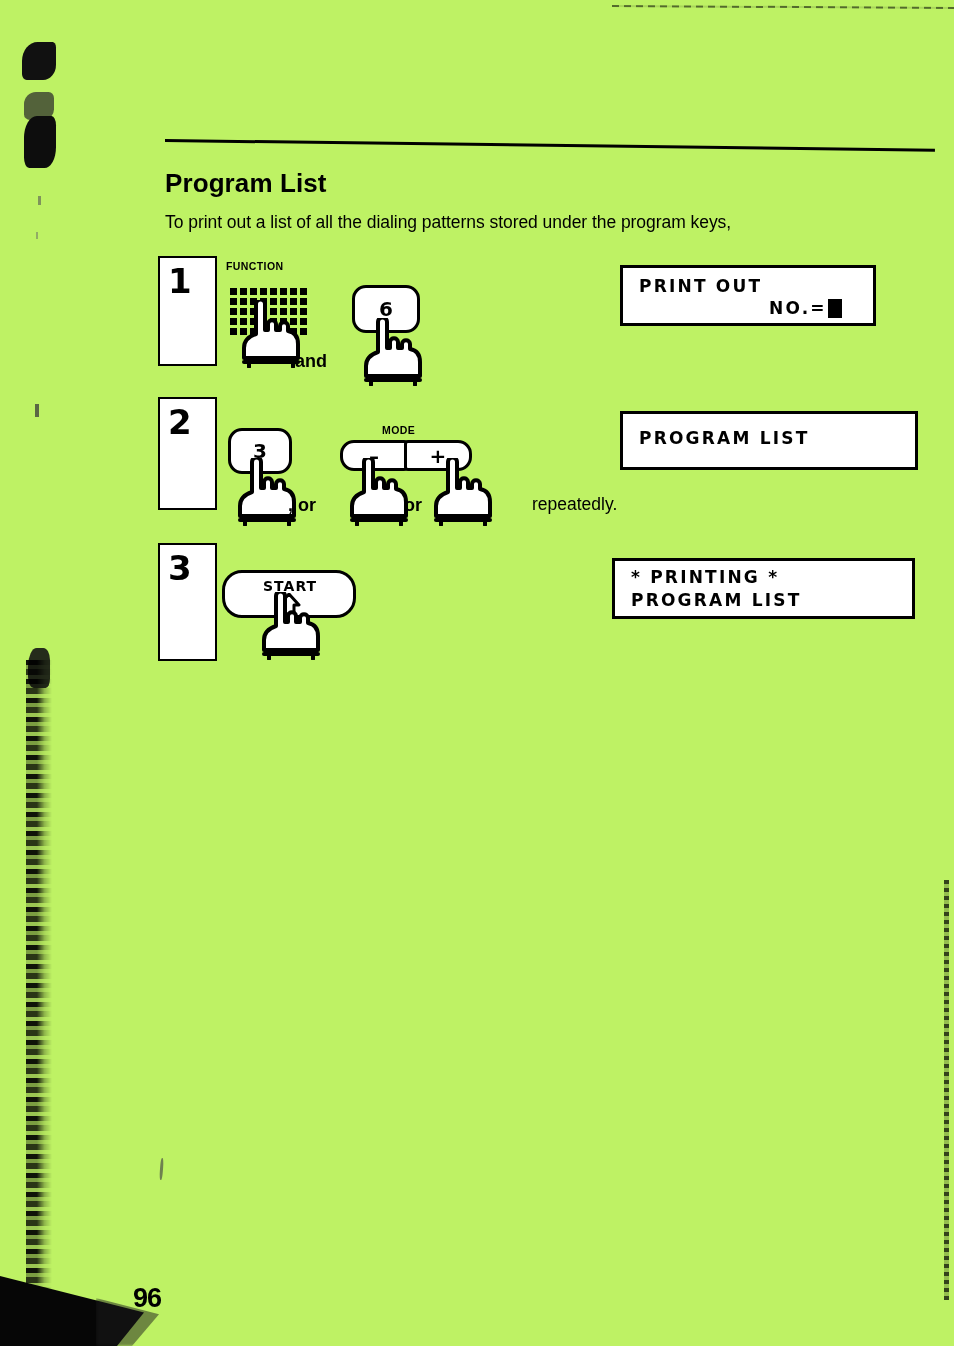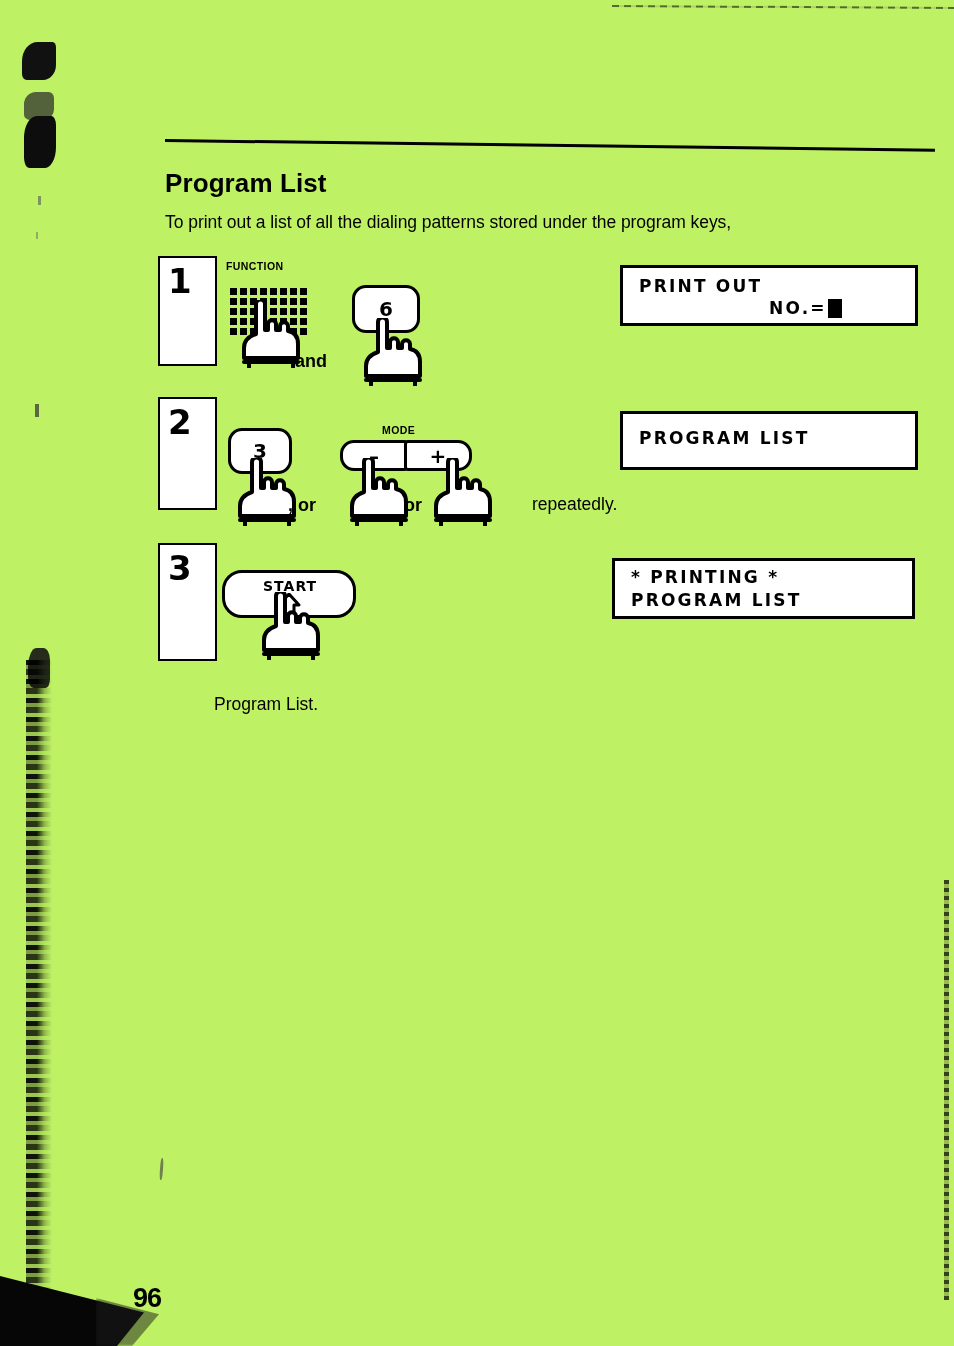--- a/index.html
+++ b/index.html
@@ -98,21 +98,21 @@
   #step1box{left:158px;top:256px;height:106px;}
   #step2box{left:158px;top:397px;height:109px;}
   #step3box{left:158px;top:543px;height:114px;}
 
   
   .lcd{
     position:absolute;border:3px solid #000;background:#fff;
     font-family:"DejaVu Sans", sans-serif;font-weight:bold;
     letter-spacing:2.2px;font-size:17px;box-sizing:border-box;
   }
-  #lcd1{left:620px;top:265px;width:298px;height:61px;}
+  #lcd1{left:620px;top:265px;width:256px;height:61px;}
   #lcd2{left:620px;top:411px;width:298px;height:59px;}
   #lcd3{left:612px;top:558px;width:303px;height:61px;}
   .lcd .l1{position:absolute;left:16px;top:8px;}
   #lcd1 .l2{position:absolute;left:146px;top:30px;display:flex;align-items:center;}
   .cursor{display:inline-block;width:14px;height:19px;background:#000;
      margin-left:1px;vertical-align:-3px;}
   #lcd2 .l1{top:14px;}
   #lcd3 .l1{top:6px;}
   #lcd3 .l2{position:absolute;left:16px;top:29px;}
 
@@ -361,18 +361,17 @@
       <line x1="57" y1="62" x2="57" y2="67"></line>
     </g>
   </svg>
 
   <div class="lcd" id="lcd3">
     <div class="l1">* PRINTING *</div>
     <div class="l2">PROGRAM LIST</div>
   </div>
 
   <div class="closing">
-    <div>Program List.</div>
   </div>
 
   <div class="pagenum">96</div>
 
 </div>
 
 </body></html>

